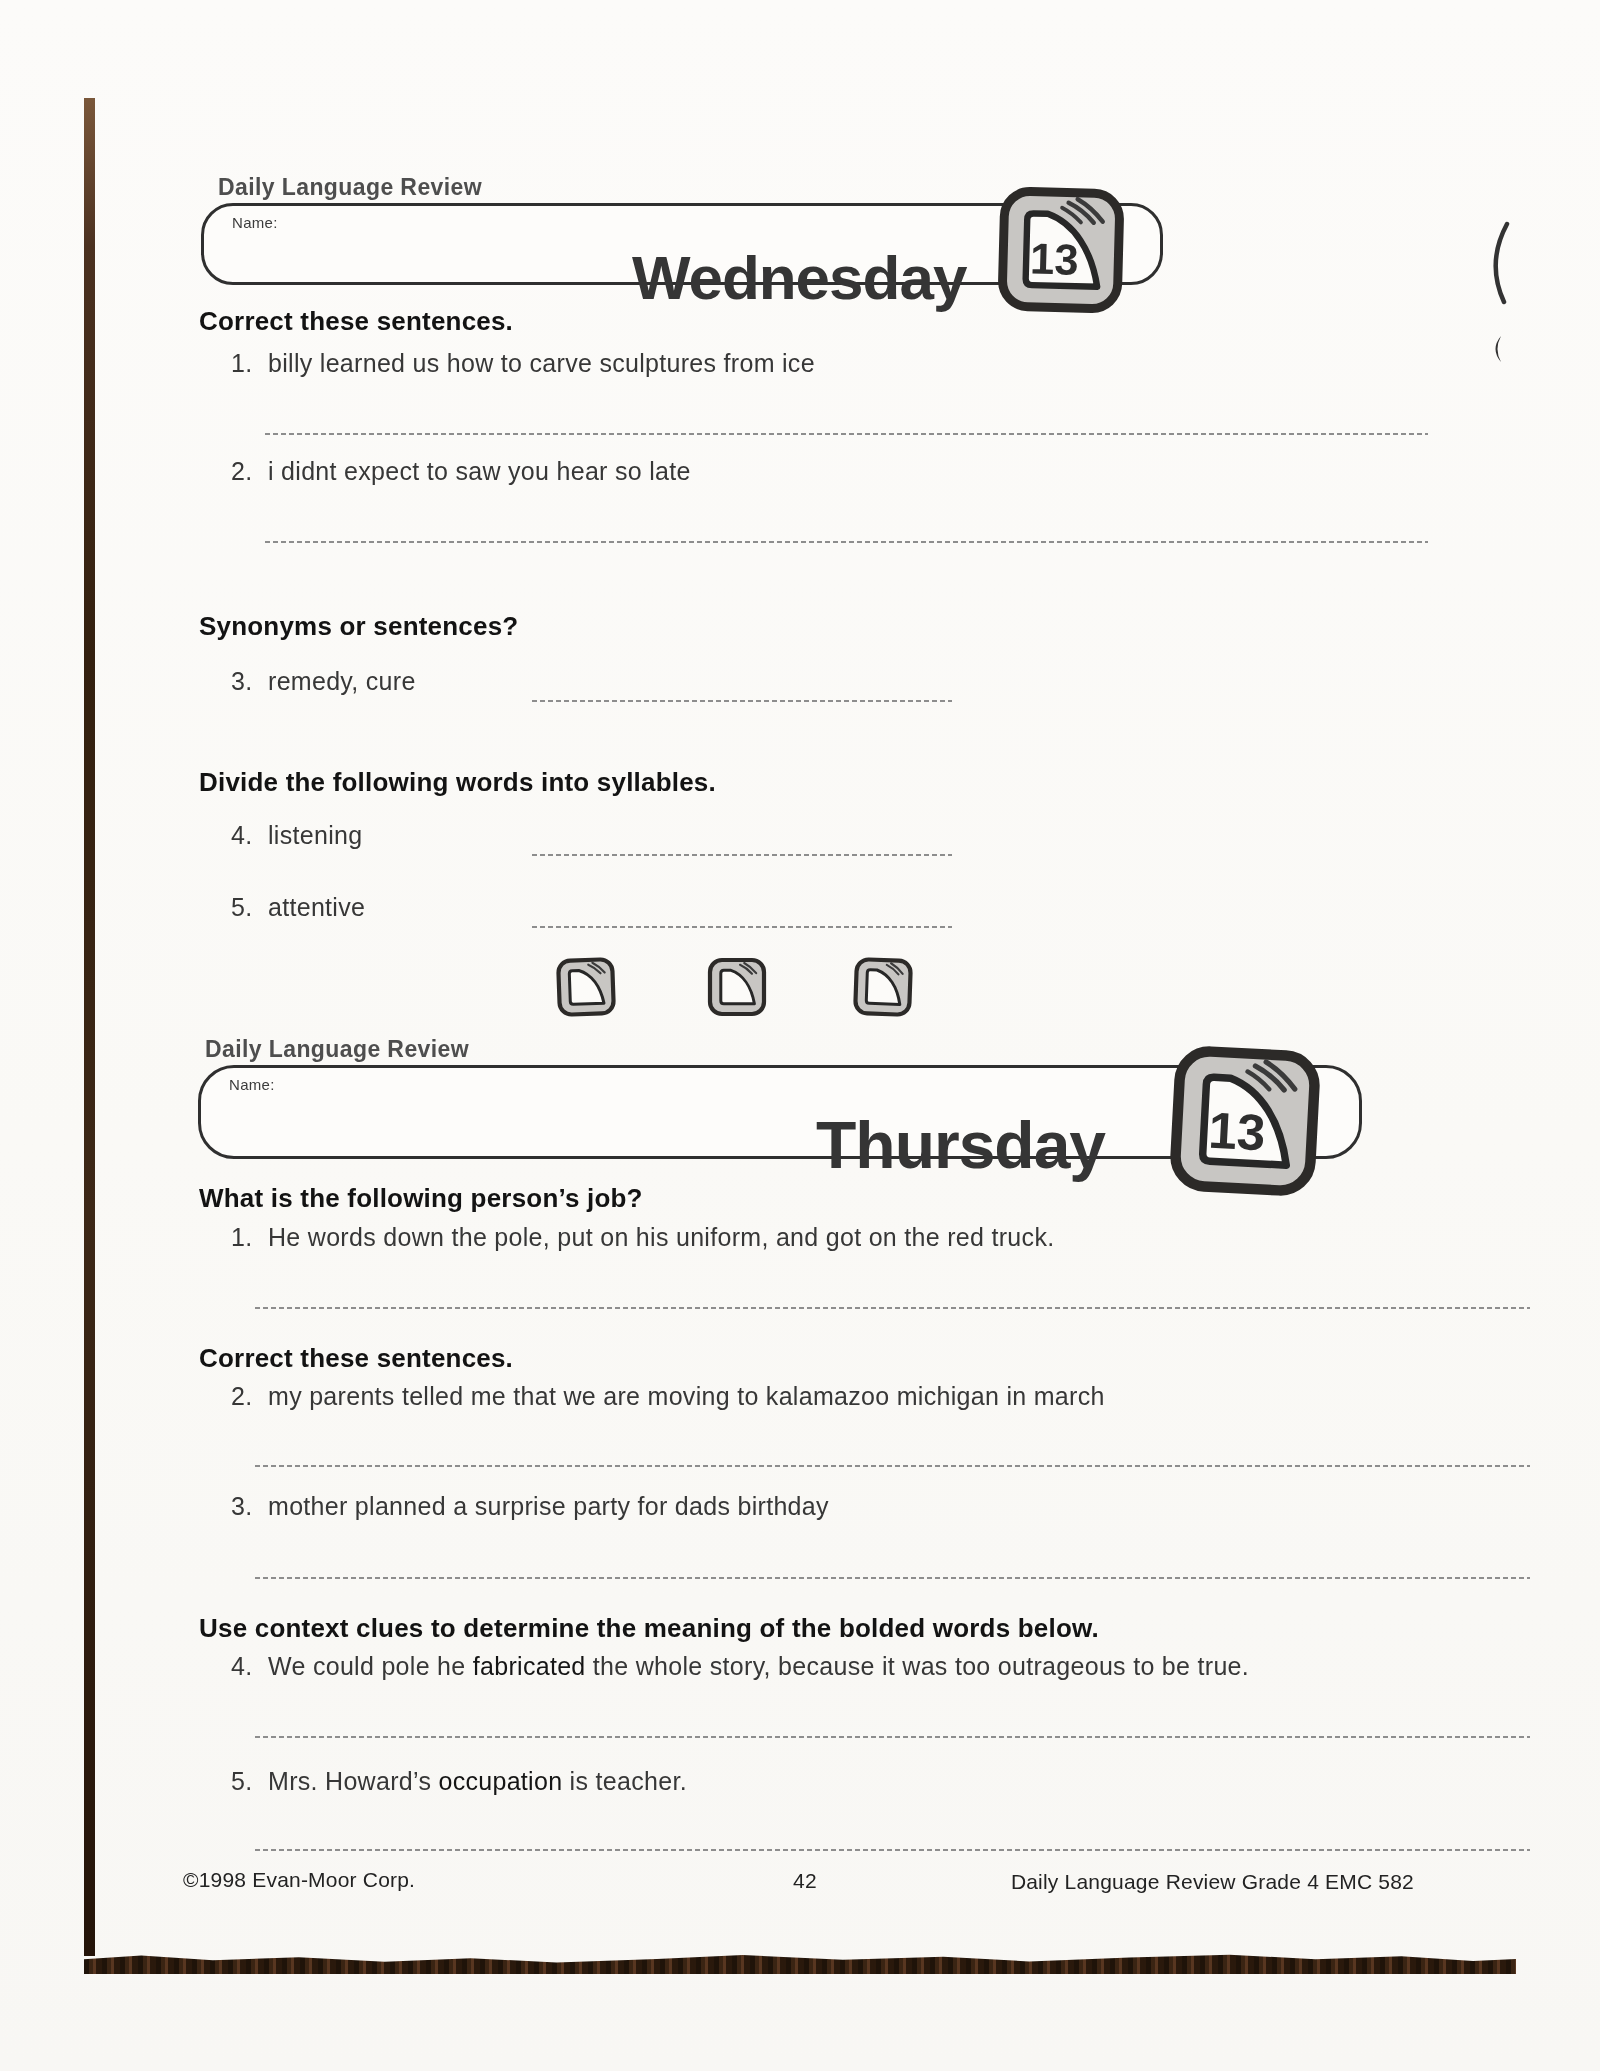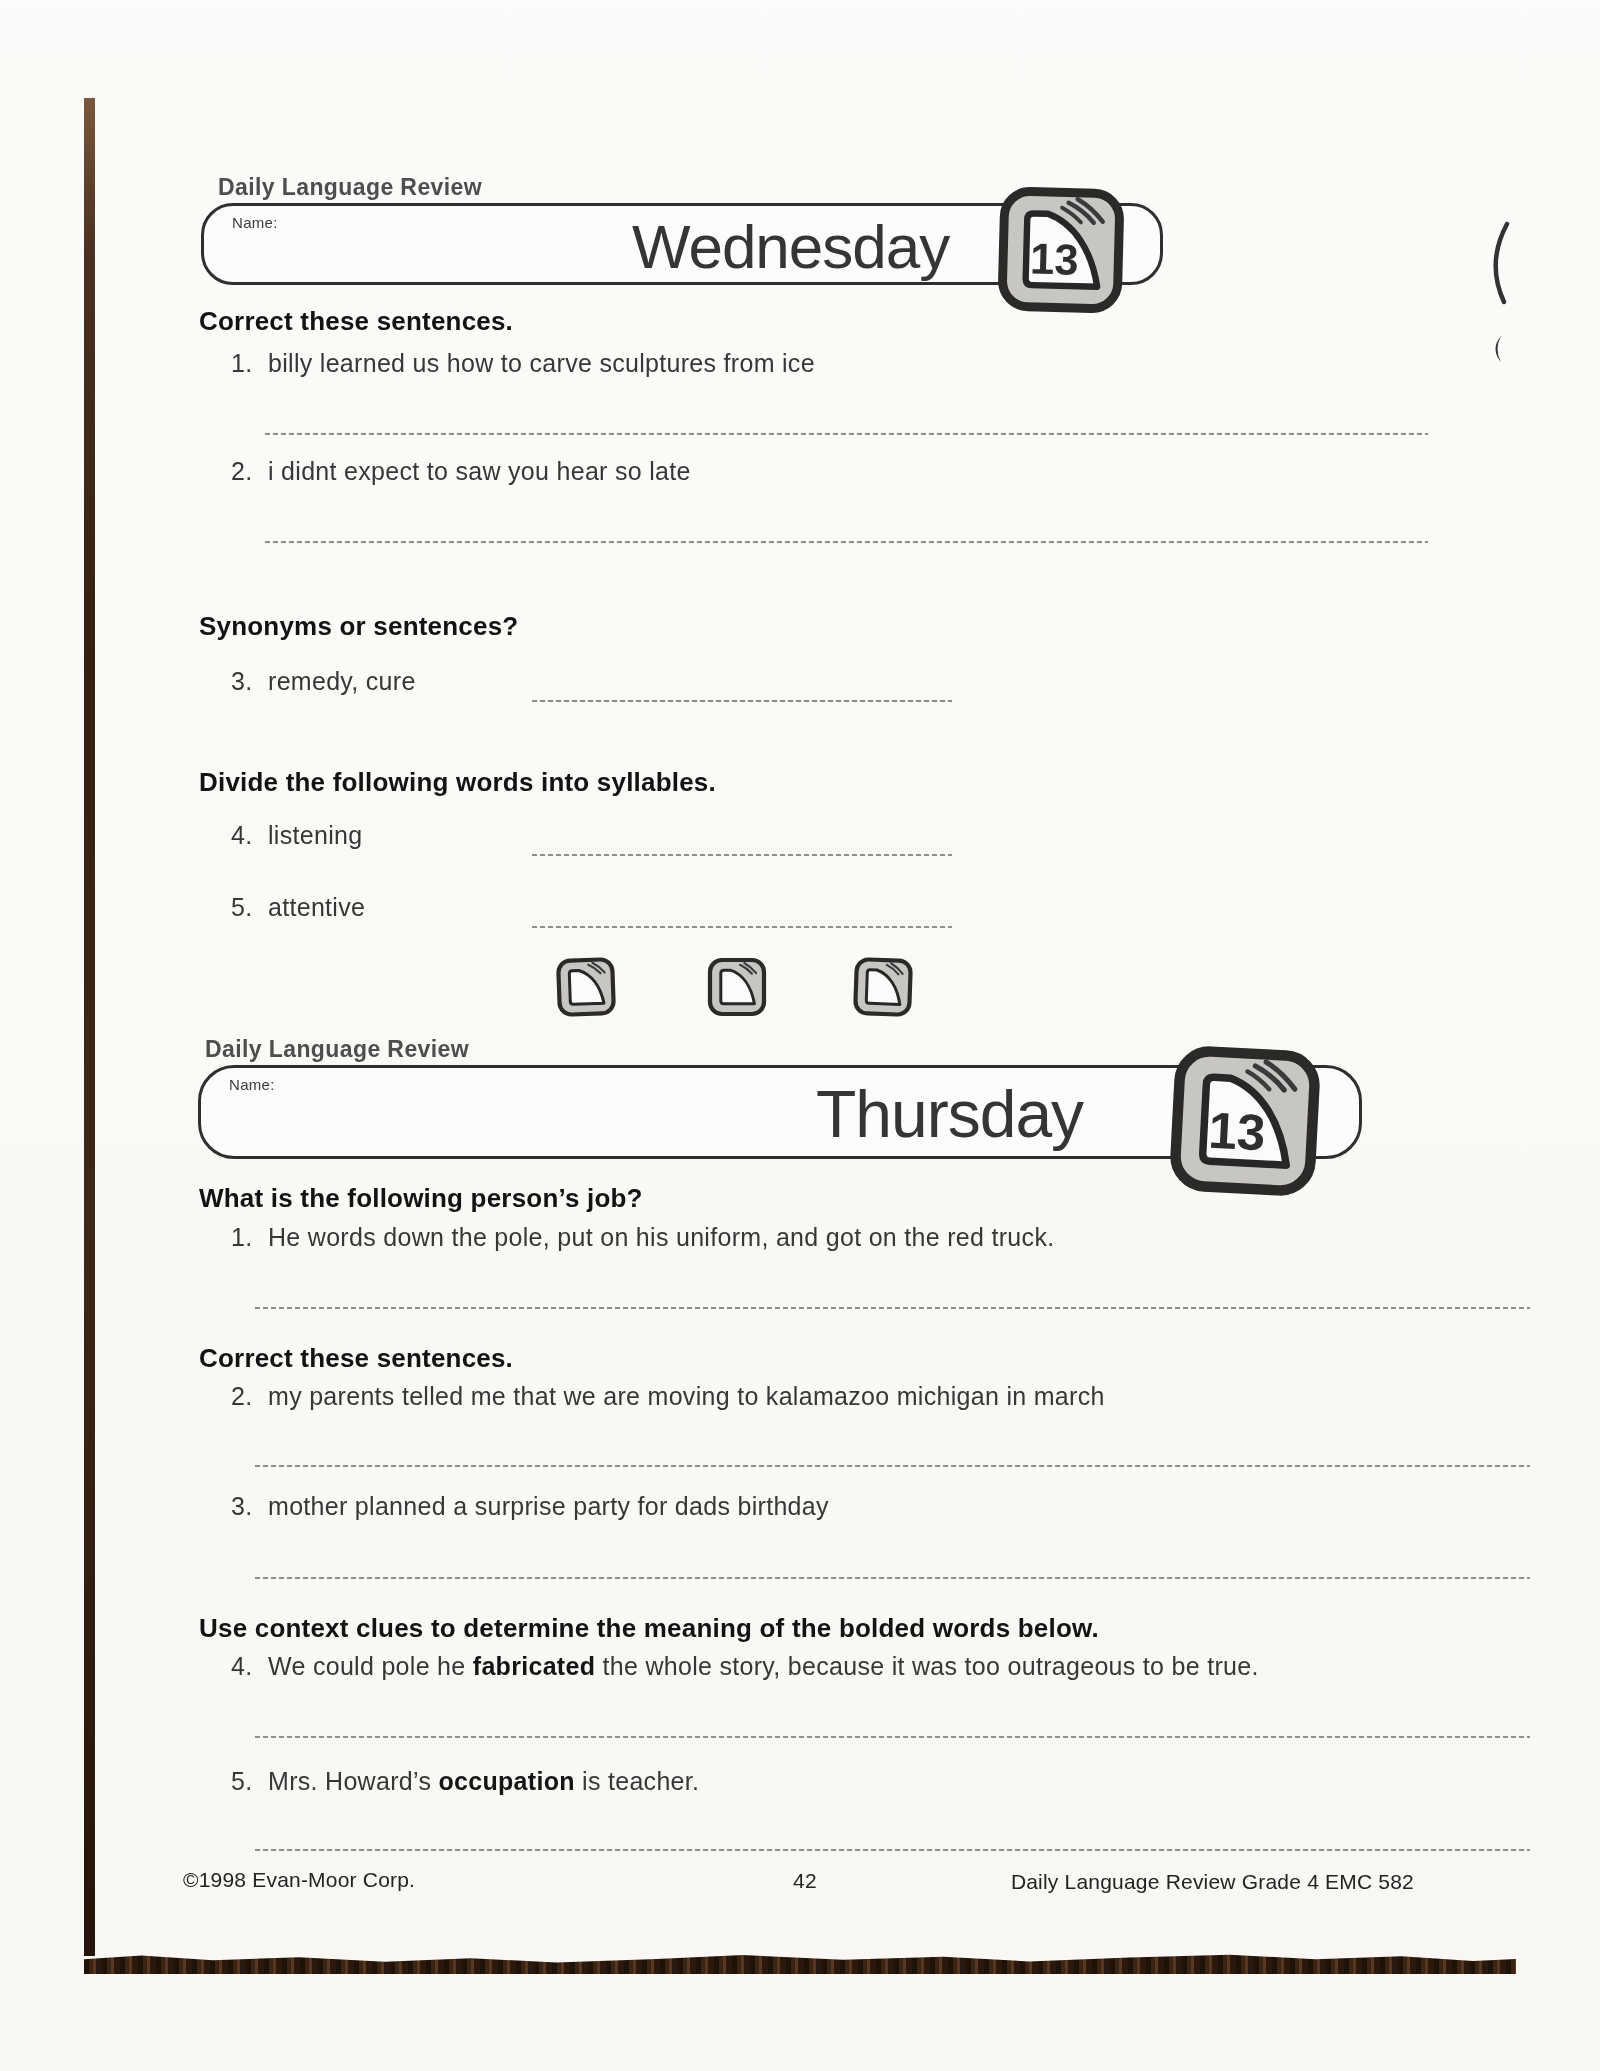--- a/index.html
+++ b/index.html
@@ -5,25 +5,25 @@
   html,body{margin:0;padding:0;background:#ffffff;}
   .canvas{
     position:relative;width:1600px;height:2071px;overflow:hidden;
     background:linear-gradient(180deg,#fcfbf9 0%,#faf9f6 55%,#f8f7f4 100%);
     font-family:"Liberation Sans",sans-serif;color:#333;
   }
   .abs{position:absolute;}
   .brand{font-weight:bold;font-size:23px;color:#4e4e4e;letter-spacing:.4px;white-space:nowrap;}
   .namebox{background:#fdfcfa;border:3px solid #2f2f2f;box-sizing:border-box;}
   .name-label{position:absolute;left:20px;top:8px;font-size:15px;color:#3c3c3c;letter-spacing:.3px;margin-left:8px;}
-  .day{font-weight:400;color:#353535;letter-spacing:-1px;white-space:nowrap;}
+  .day{font-weight:700;color:#353535;letter-spacing:-1px;white-space:nowrap;margin-top:31px;}
   .heading{font-size:26px;font-weight:bold;color:#131313;letter-spacing:.2px;white-space:nowrap;}
   .qnum{font-size:25px;color:#373737;letter-spacing:.3px;}
   .qtext{font-size:25px;color:#373737;letter-spacing:.3px;white-space:nowrap;}
-  .qtext .b{font-weight:bold;color:#151515;text-align:center;}
+  .qtext .b{font-weight:normal;color:#151515;text-align:center;}
   .dline{height:2px;background:repeating-linear-gradient(90deg,#8d8d8d 0px,#8d8d8d 5px,rgba(0,0,0,0) 5px,rgba(0,0,0,0) 8px);}
   .foot{font-size:21px;color:#232323;letter-spacing:.2px;white-space:nowrap;}
   .wood-strip{
     left:84px;top:98px;width:11px;height:1858px;
     background:linear-gradient(180deg,#7a573a 0%,#4b3120 8%,#33200f 30%,#3d2817 60%,#241409 100%);
   }
   .wood-band{
     left:84px;top:1953px;width:1432px;height:21px;
     background:repeating-linear-gradient(90deg,#1f1309 0px,#1f1309 5px,#3a2413 5px,#3a2413 9px,#583620 9px,#583620 12px,#2a190c 12px,#2a190c 18px);
     clip-path:polygon(0% 100%,0% 30%,4% 12%,9% 34%,15% 20%,21% 42%,27% 25%,33% 45%,40% 28%,46% 10%,53% 32%,60% 18%,66% 40%,73% 22%,80% 8%,86% 30%,92% 16%,97% 38%,100% 28%,100% 100%);

